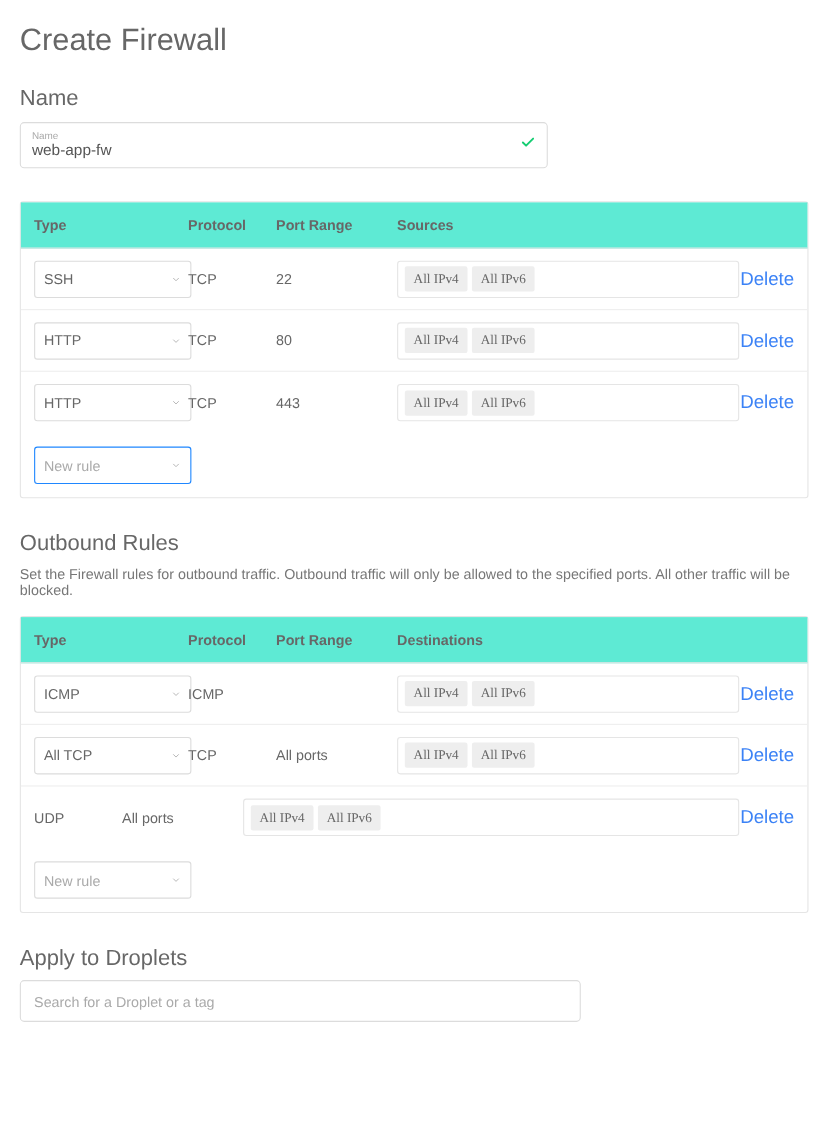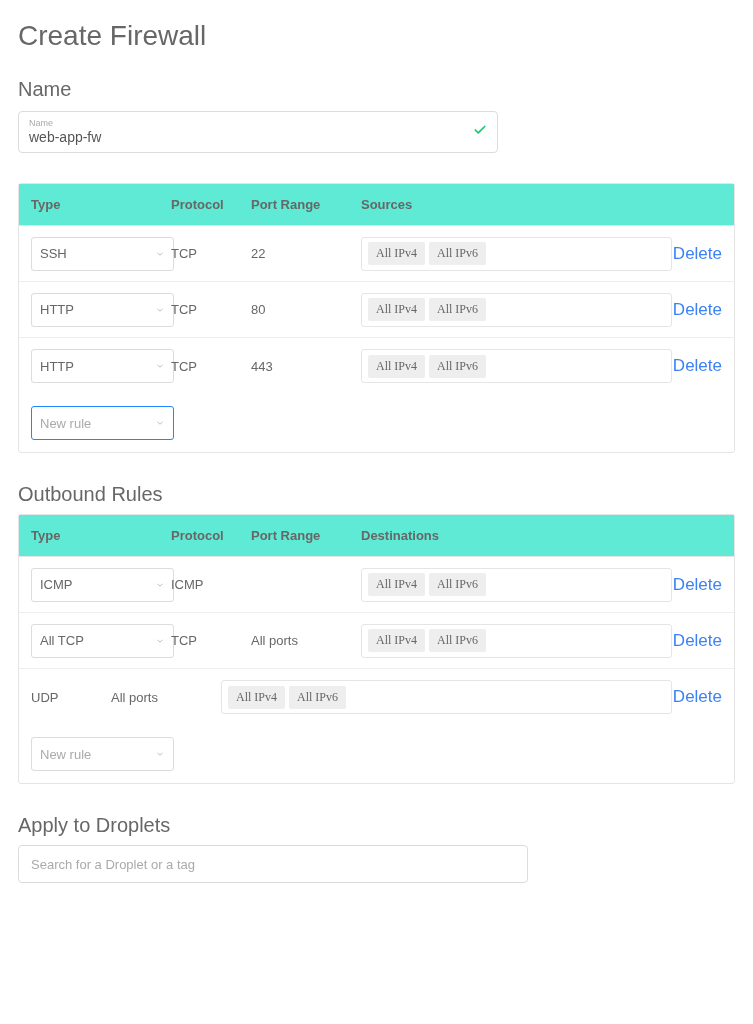--- a/index.html
+++ b/index.html
@@ -247,20 +247,21 @@
               <polyline points="6 9 12 15 18 9"></polyline>
             </svg>
         </span>
       </div>
     </div>
   </div>
 </div>
 
 <div class="section">
   <h2 class="section-title">Outbound Rules</h2>
+  <p class="desc">Set the Firewall rules for outbound traffic. Outbound traffic will only be allowed to the specified ports. All other traffic will be blocked.</p>
   <div class="rules-box">
     <div class="rules-header">
       <div class="col-type">Type</div>
       <div class="col-protocol">Protocol</div>
       <div class="col-port">Port Range</div>
       <div class="col-targets">Destinations</div>
       <div class="col-delete"></div>
     </div>
     <div id="outbound-rows">
         <div class="rule-row">

